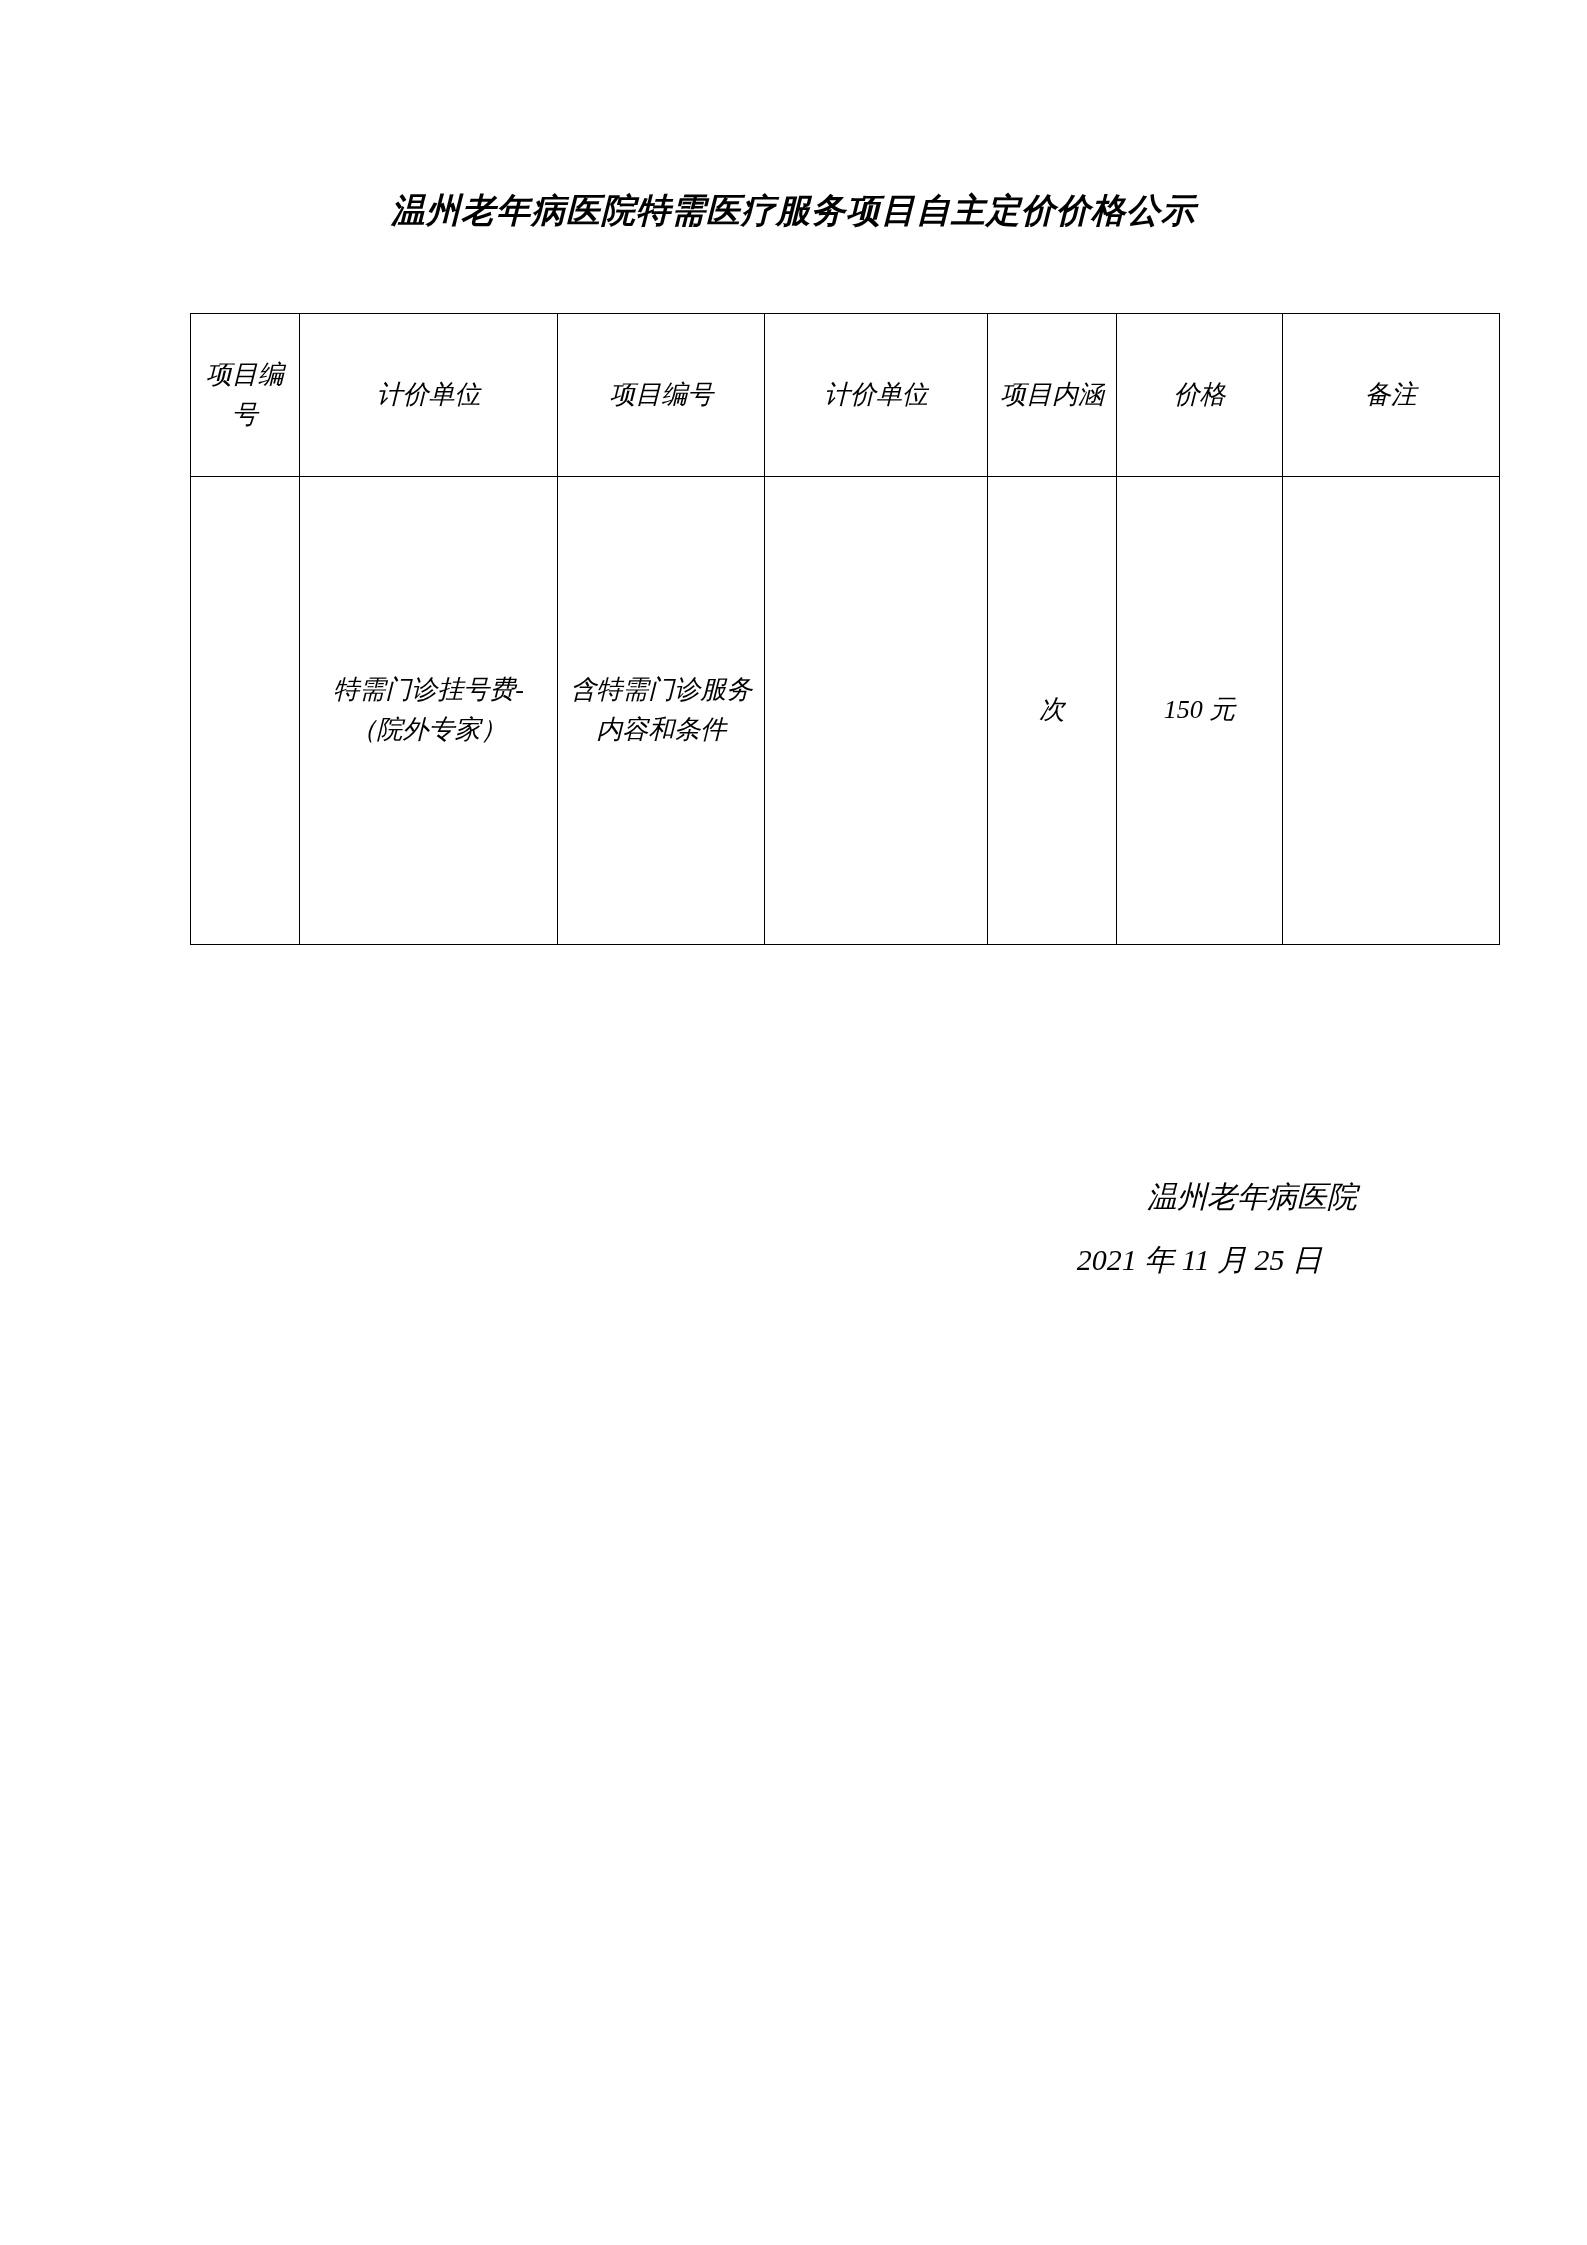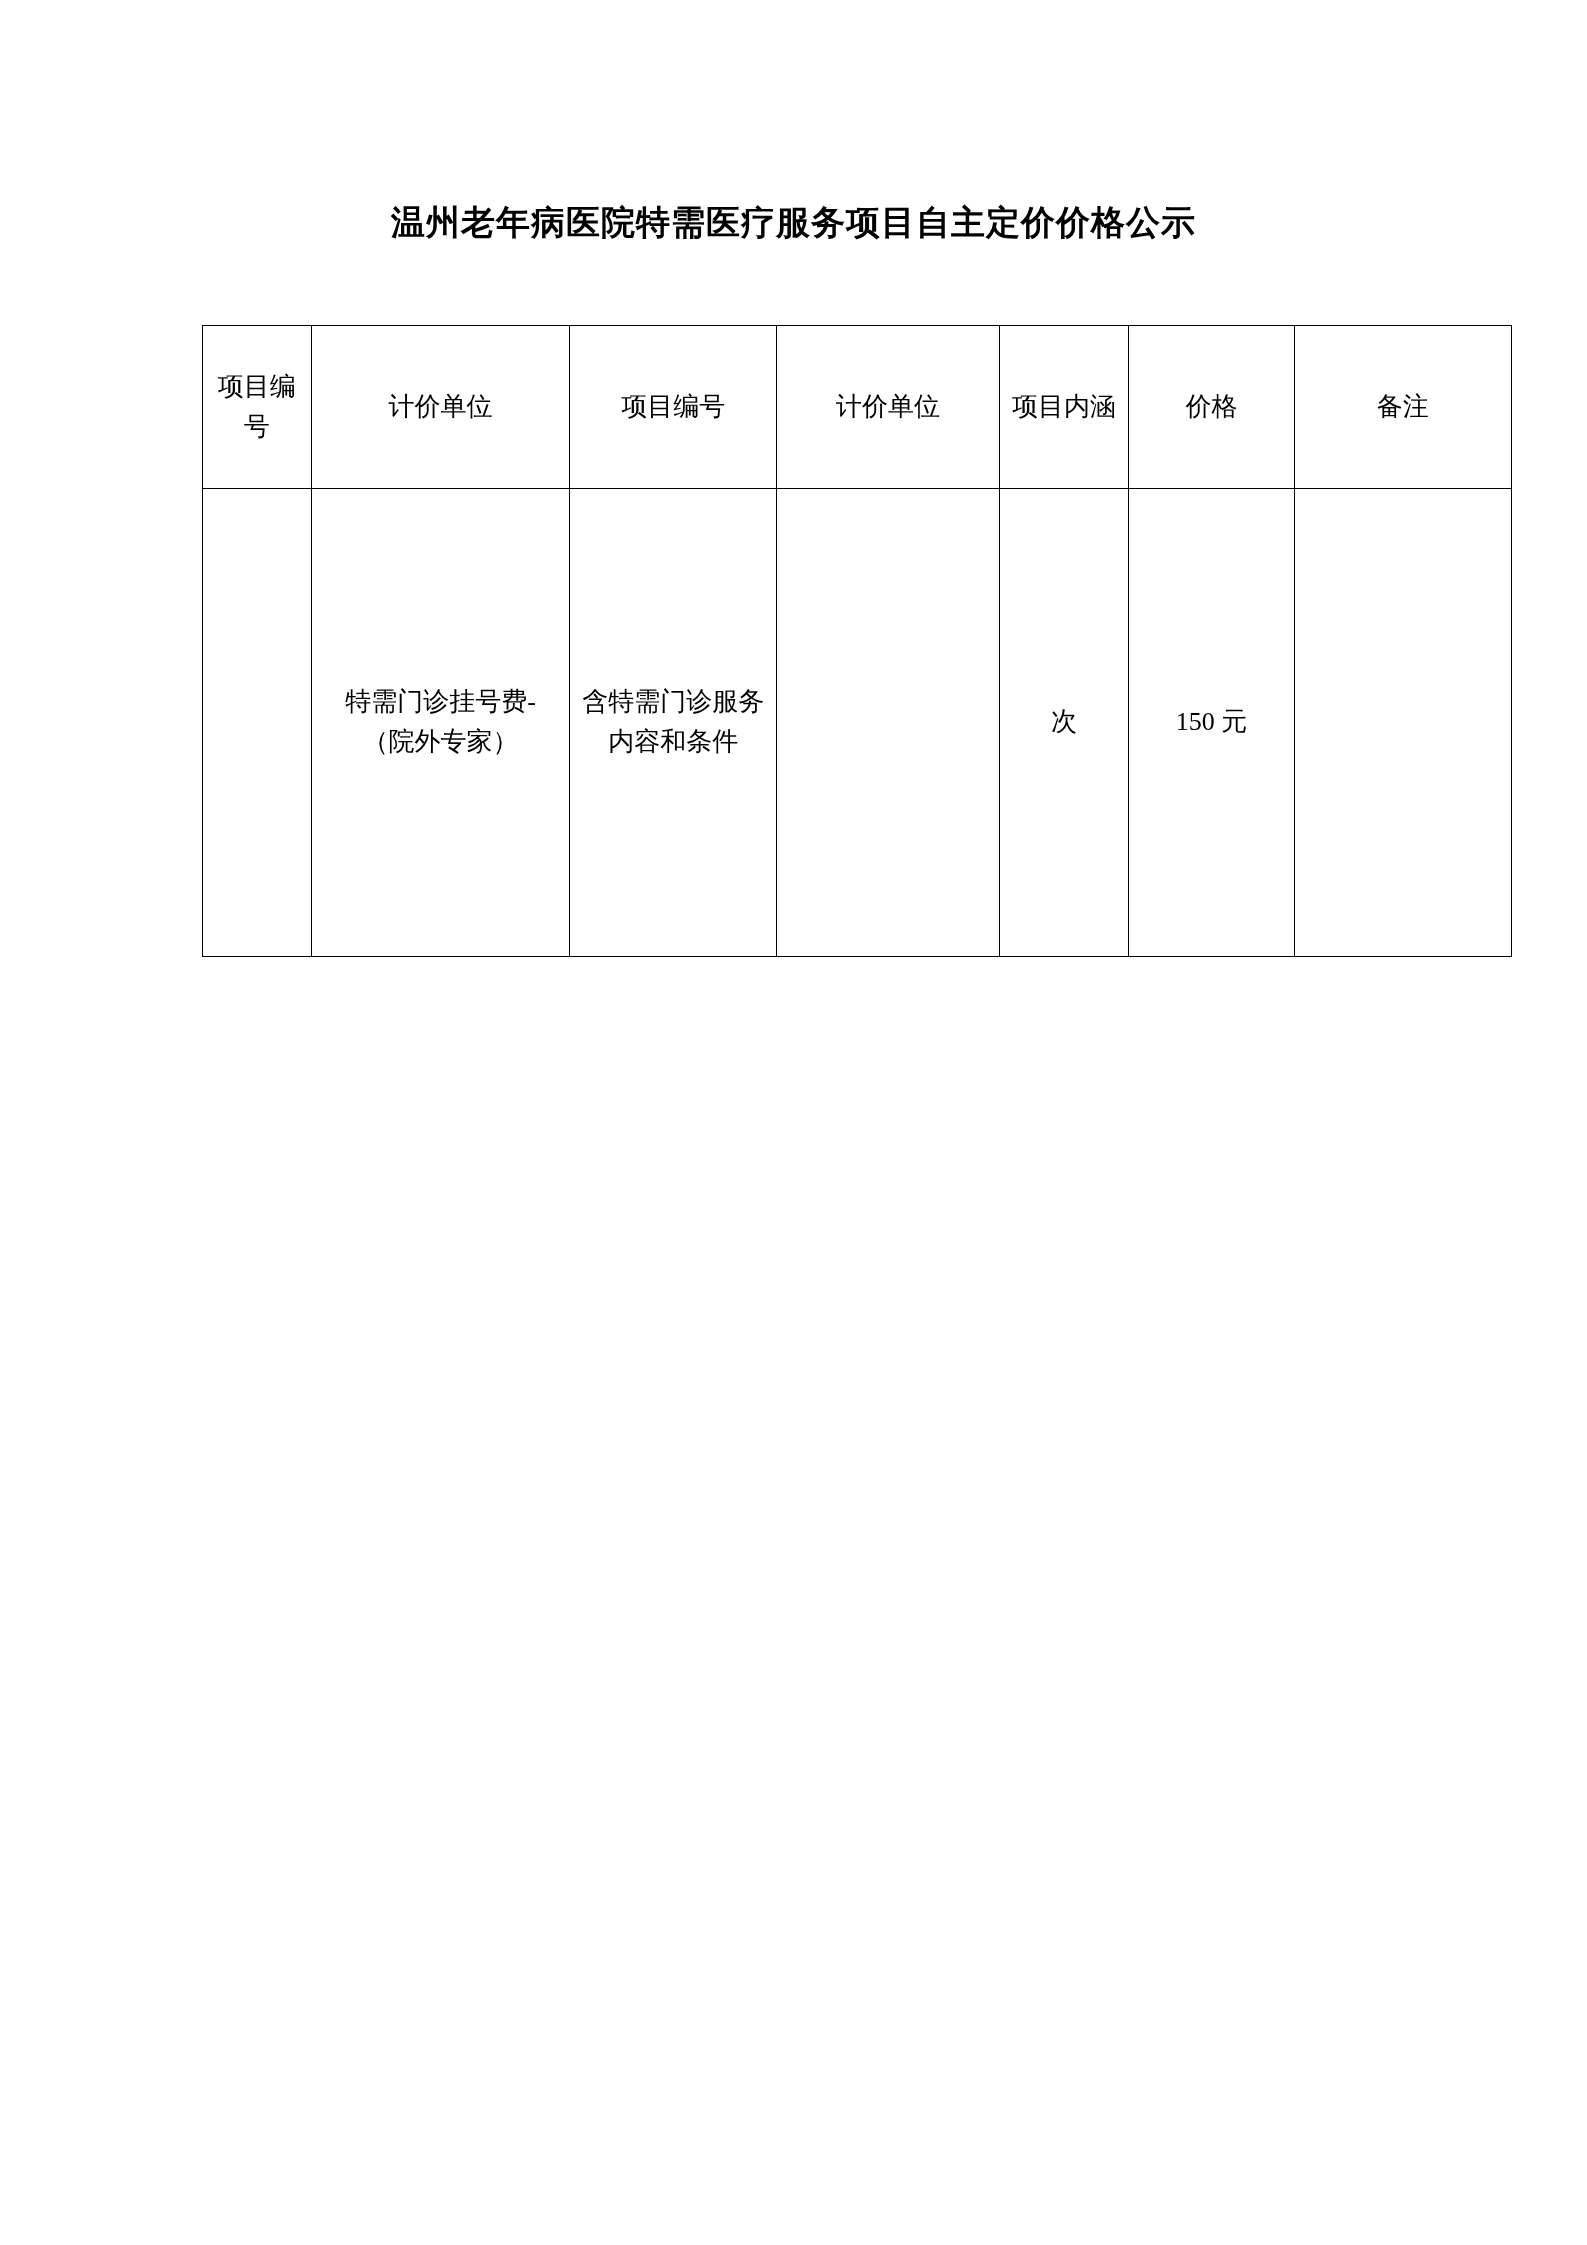--- a/index.html
+++ b/index.html
@@ -12,21 +12,22 @@
     height: 2245px;
     font-family: "Liberation Serif", "DejaVu Serif", serif;
     color: #000000;
     position: relative;
   }
   .page {
     position: relative;
     width: 1587px;
     height: 1991px;
     box-sizing: border-box;
-    padding: 12px;
+    padding: 0;
+    font-style: italic;
   }
   .doc-title {
     text-align: center;
     font-family: "Liberation Sans", "DejaVu Sans", sans-serif;
     font-weight: bold;
     font-size: 34px;
     letter-spacing: 1px;
     margin: 0;
     padding-top: 190px;
     padding-bottom: 0;
@@ -132,14 +133,18 @@
           <td></td>
           <td>次</td>
           <td>150 元</td>
           <td></td>
         </tr>
       </tbody>
     </table>
   </div>
 
 
+  <div class="sign">
+    <div class="sign-org">温州老年病医院</div>
+    <div class="sign-date">2021 年 11 月 25 日</div>
+  </div>
 
 </div>
 
 </body></html>

